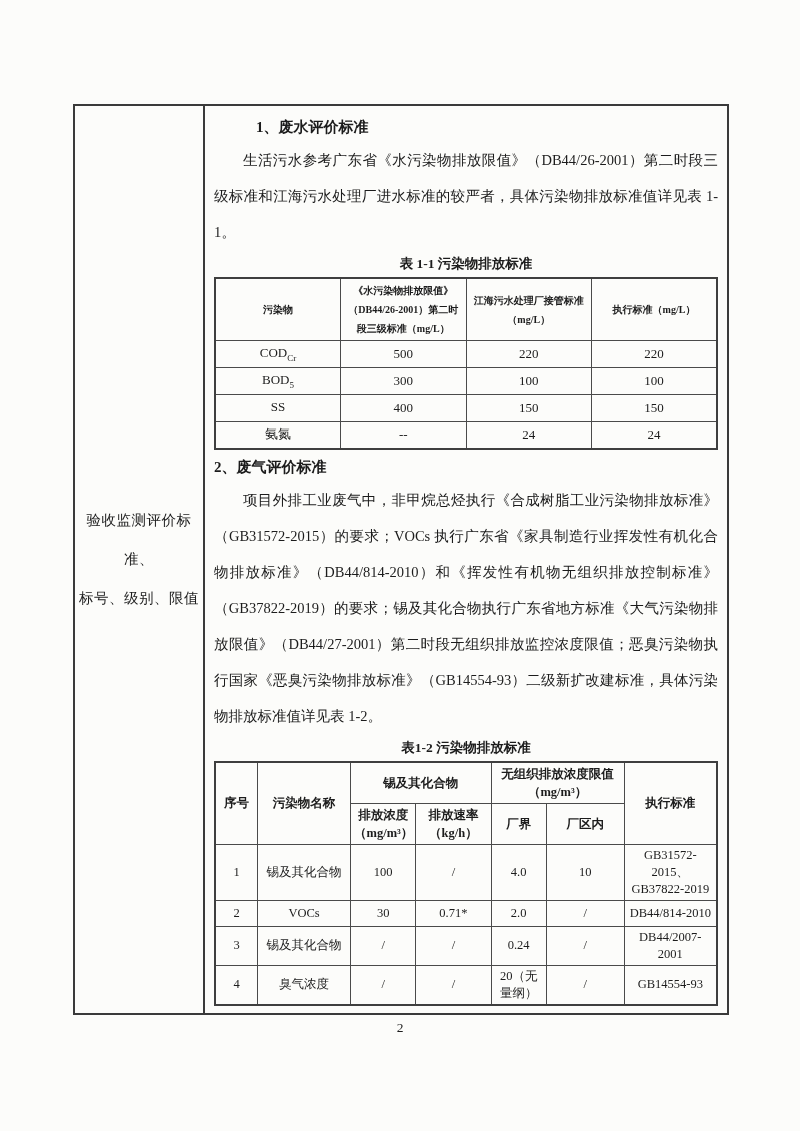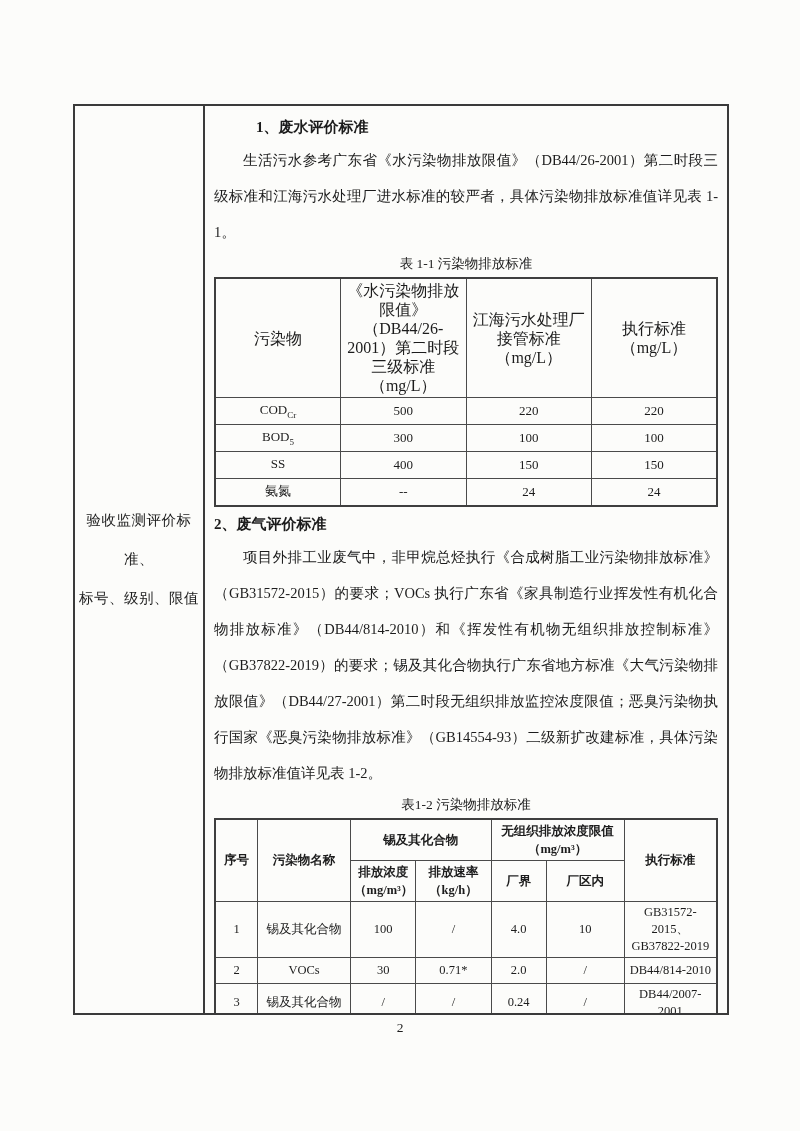--- a/index.html
+++ b/index.html
@@ -24,28 +24,28 @@
     font-size:14.5px; line-height:39px; letter-spacing:0.5px;
     text-align:center;
   }
   .main-cell { flex:1; padding:10px 9px 0 9px; overflow:hidden; }
   .sec-heading { font-size:15px; font-weight:bold; margin:8px 0 5px 0; }
   .sec-heading.first { margin-top:2px;margin-left:42px; }
   .body-para {
     font-size:14.5px; line-height:36px; text-align:justify;
     text-indent:2em; margin:0 0 3px 0;
   }
-  .tbl-caption { text-align:center; font-weight:normal; font-size:13.5px; margin:5px 0 4px 0; }
+  .tbl-caption { text-align:center; font-weight:bold; font-size:13.5px; margin:5px 0 4px 0; }
   table { width:100%; border-collapse:collapse; table-layout:fixed; border:2px solid #3f3f3f; }
   th, td {
     border:1px solid #4a4a4a;
     text-align:center; vertical-align:middle;
     padding:2px 3px;
   }
-  .t1 th { height:58px; font-size:16px; line-height:19px; font-weight:normal; }
+  .t1 th { height:58px; font-size:10px; line-height:19px; font-weight:bold; }
   .t1 td { height:27px; font-size:13px; }
   .t2 thead tr.h1 th { height:38px; }
   .t2 thead tr.h2 th { height:38px; }
   .t2 th { font-size:12.5px; line-height:18px; font-weight:bold; }
   .t2 td { font-size:12.5px; height:26px; line-height:17px; }
   sub { font-size:9px; }
   .page-number {
     position:absolute; left:0; right:0; top:1020px;
     text-align:center; font-size:13.5px;
   }

